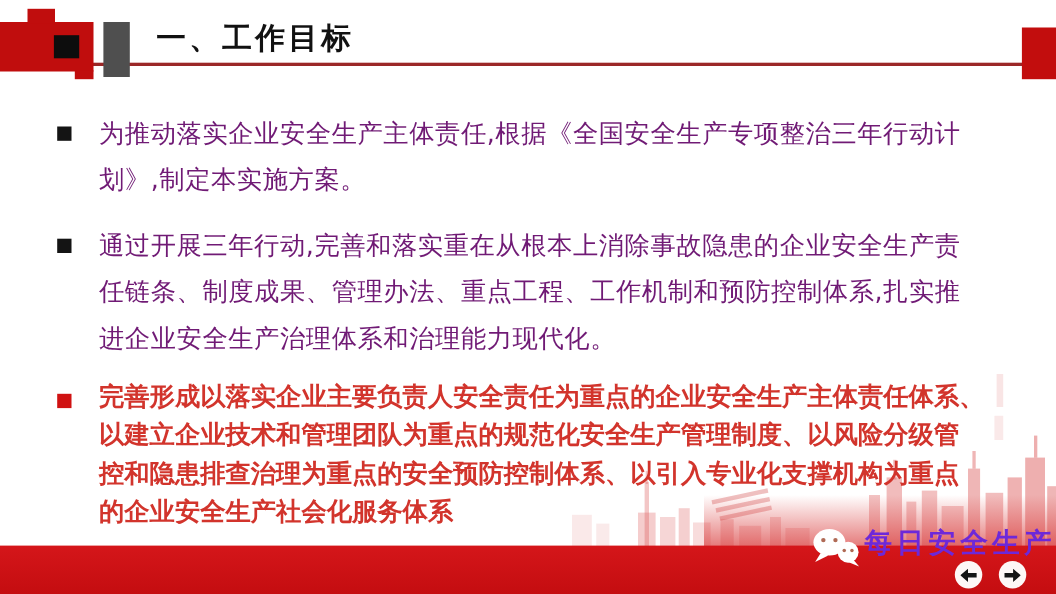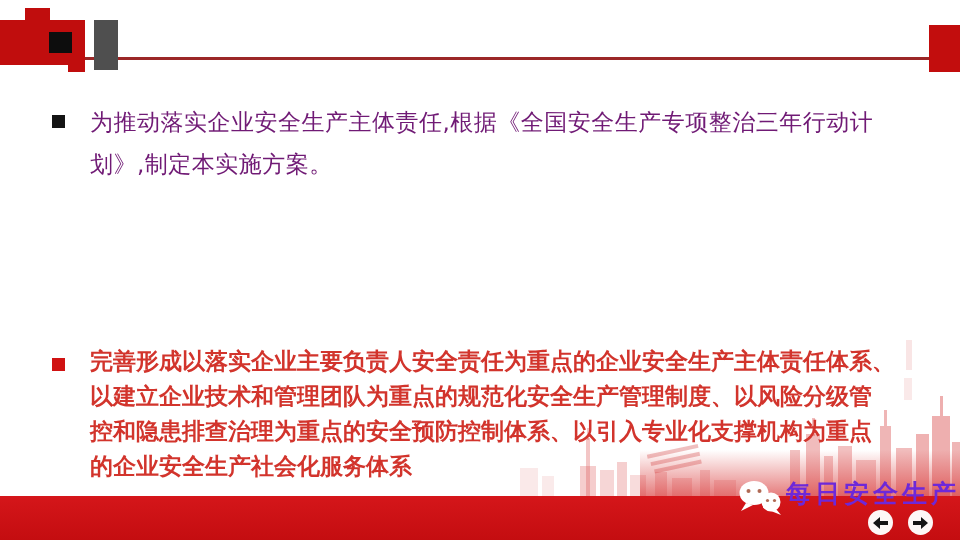--- a/index.html
+++ b/index.html
@@ -79,20 +79,21 @@
 <body>
 
 <div class="page">
 
   <div class="title-underline"></div>
   <div class="logo-red-main"></div>
   <div class="logo-red-bump"></div>
   <div class="logo-red-tab"></div>
   <div class="logo-black-square"></div>
   <div class="logo-gray-bar"></div>
+  <div class="page-title">一、工作目标</div>
   <div class="corner-accent-square"></div>
 
   <svg class="skyline" viewBox="0 0 960 168" aria-hidden="true">
 
     <rect x="520" y="138" width="18" height="29" fill="#dd6b6b" opacity="0.15"></rect>
     <rect x="542" y="146" width="12" height="21" fill="#dd6b6b" opacity="0.14"></rect>
 
     <rect x="586" y="108" width="4" height="59" fill="#dd5b5b" opacity="0.35"></rect>
     <rect x="580" y="136" width="16" height="31" fill="#dd5b5b" opacity="0.30"></rect>
     <rect x="587" y="98" width="2" height="12" fill="#dd5b5b" opacity="0.35"></rect>
@@ -128,20 +129,26 @@
     <rect x="906" y="10" width="6" height="30" fill="#d84848" opacity="0.14"></rect>
     <rect x="904" y="48" width="8" height="22" fill="#d84848" opacity="0.12"></rect>
   </svg>
 
   <div class="bullet bullet-1">
     <div class="marker black"></div>
     <div class="text">为推动落实企业安全生产主体责任,根据《全国安全生产专项整治三年行动计
 划》,制定本实施方案。</div>
   </div>
 
+  <div class="bullet bullet-2">
+    <div class="marker black"></div>
+    <div class="text">通过开展三年行动,完善和落实重在从根本上消除事故隐患的企业安全生产责
+任链条、制度成果、管理办法、重点工程、工作机制和预防控制体系,扎实推
+进企业安全生产治理体系和治理能力现代化。</div>
+  </div>
 
   <div class="bullet bullet-3">
     <div class="marker red"></div>
     <div class="text">完善形成以落实企业主要负责人安全责任为重点的企业安全生产主体责任体系、
 以建立企业技术和管理团队为重点的规范化安全生产管理制度、以风险分级管
 控和隐患排查治理为重点的安全预防控制体系、以引入专业化支撑机构为重点
 的企业安全生产社会化服务体系</div>
   </div>
 
   <div class="footer-glow"></div>

